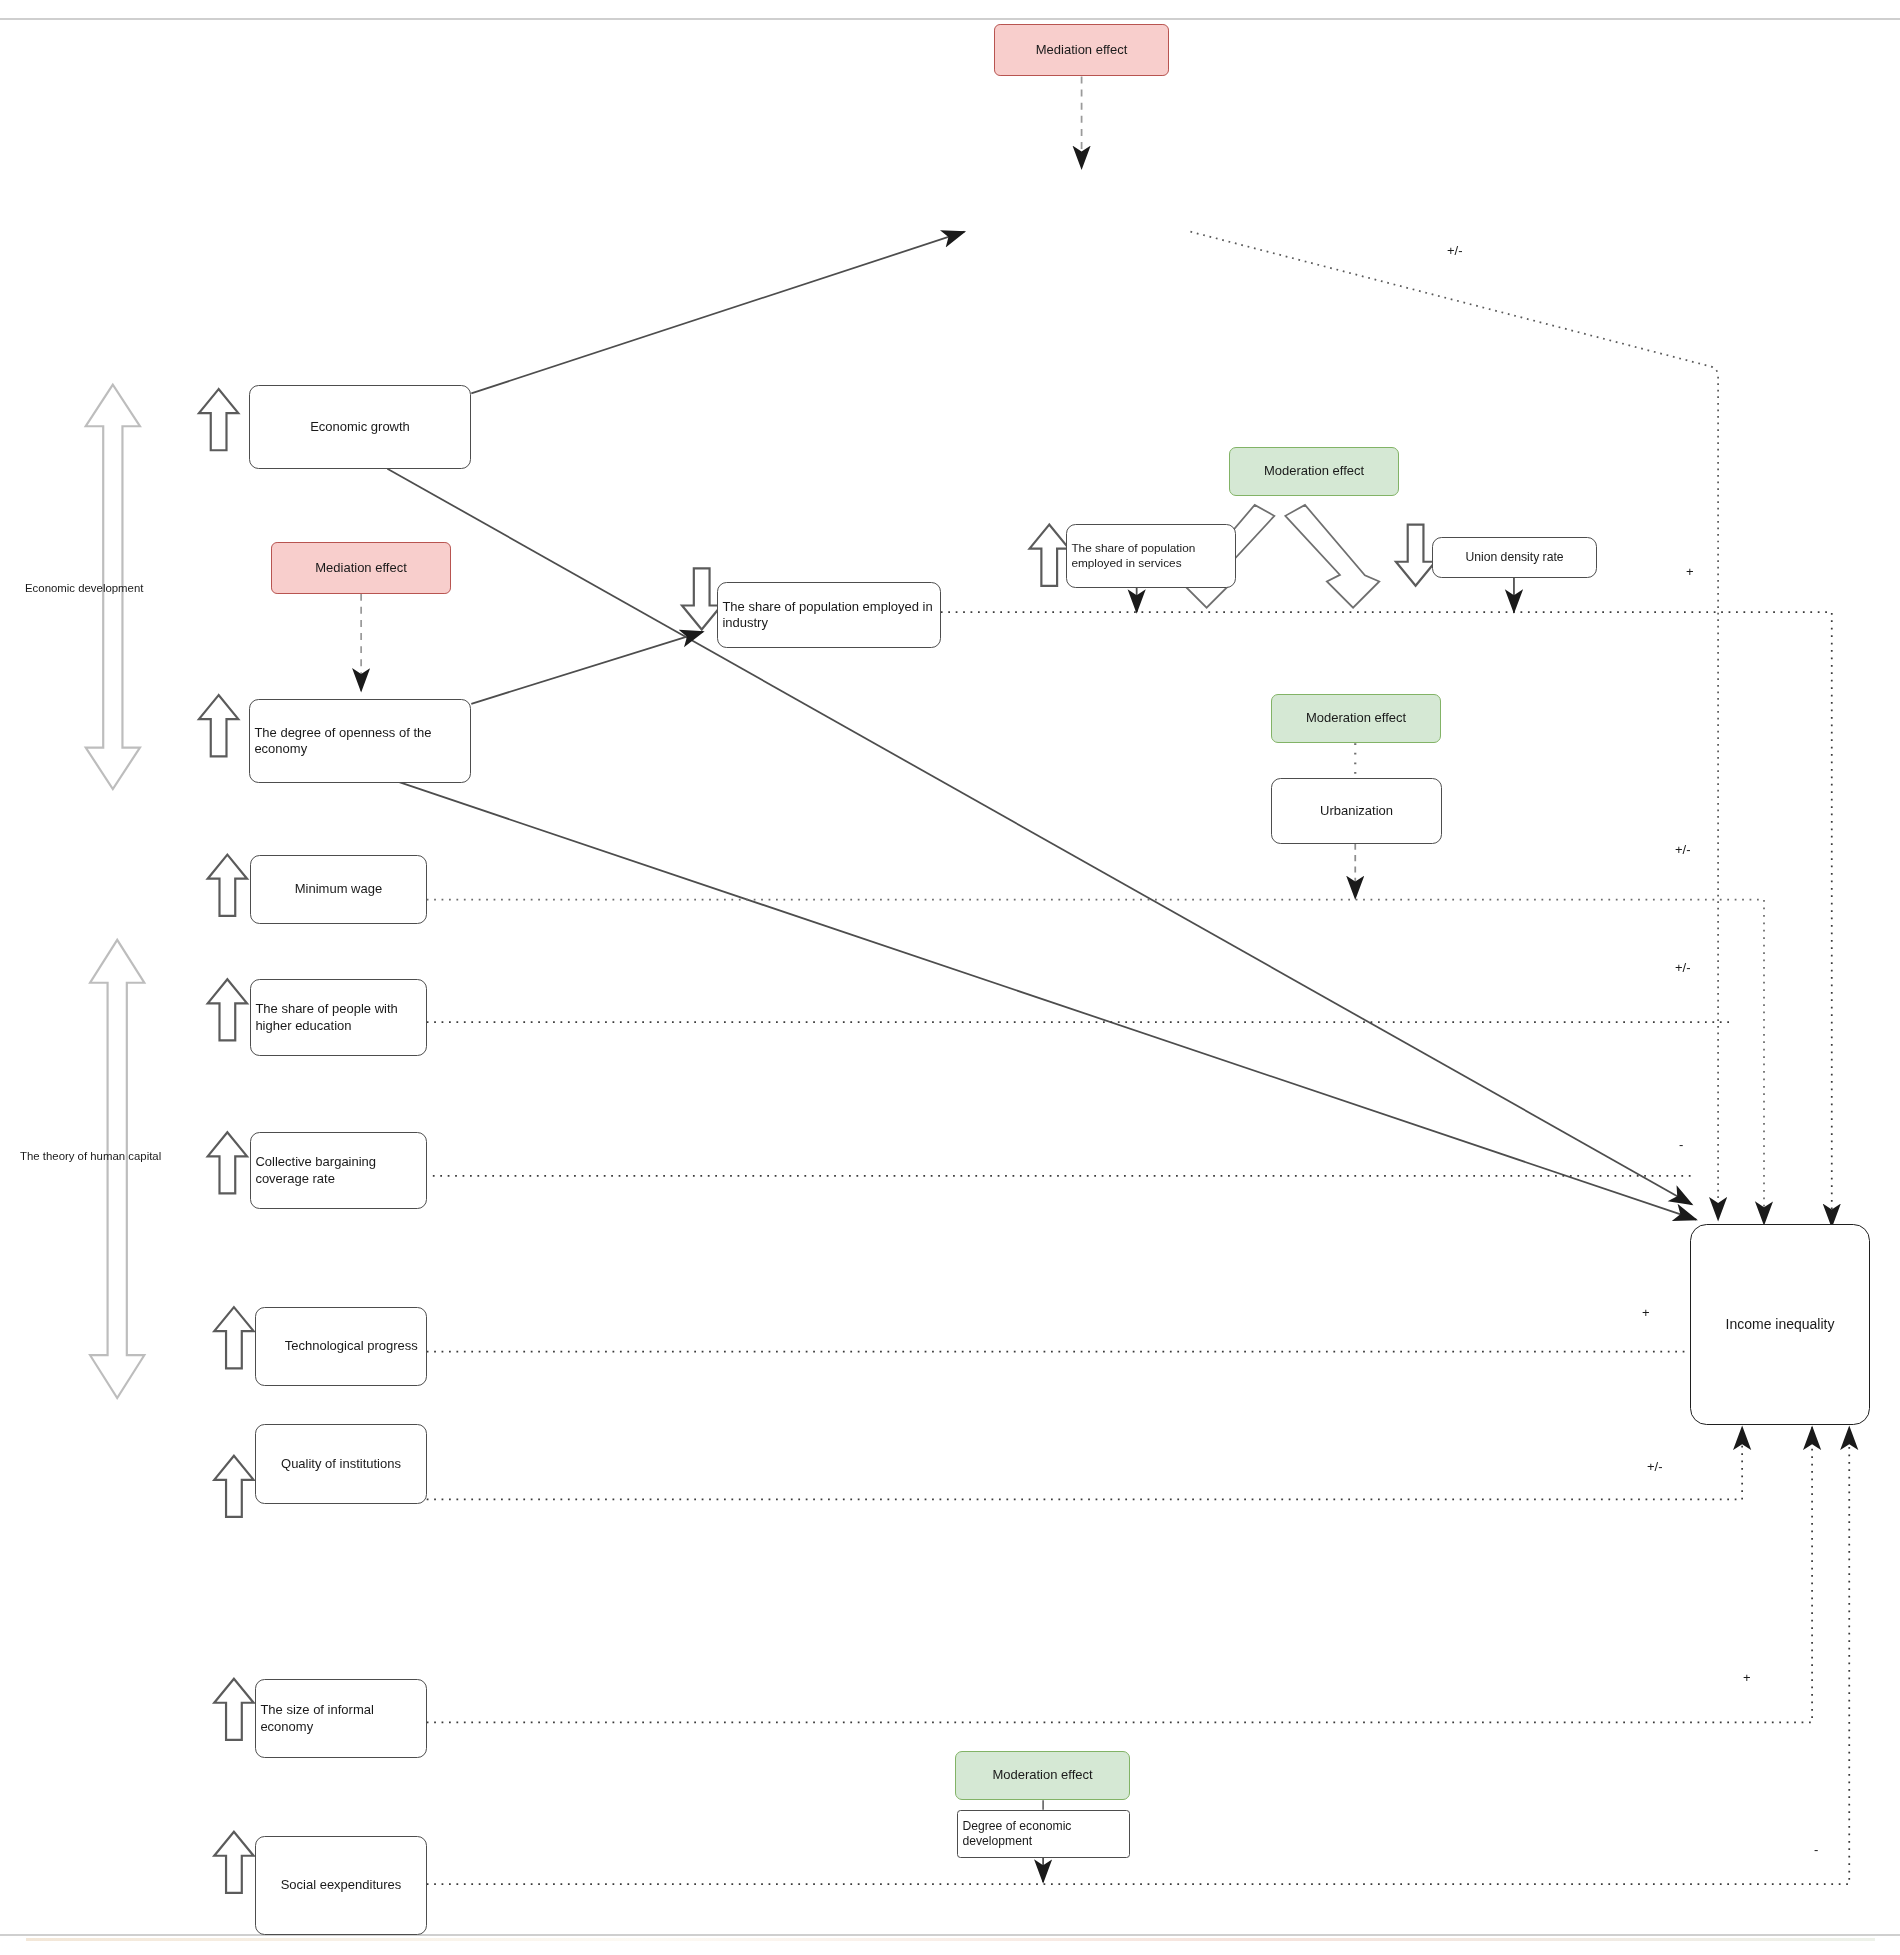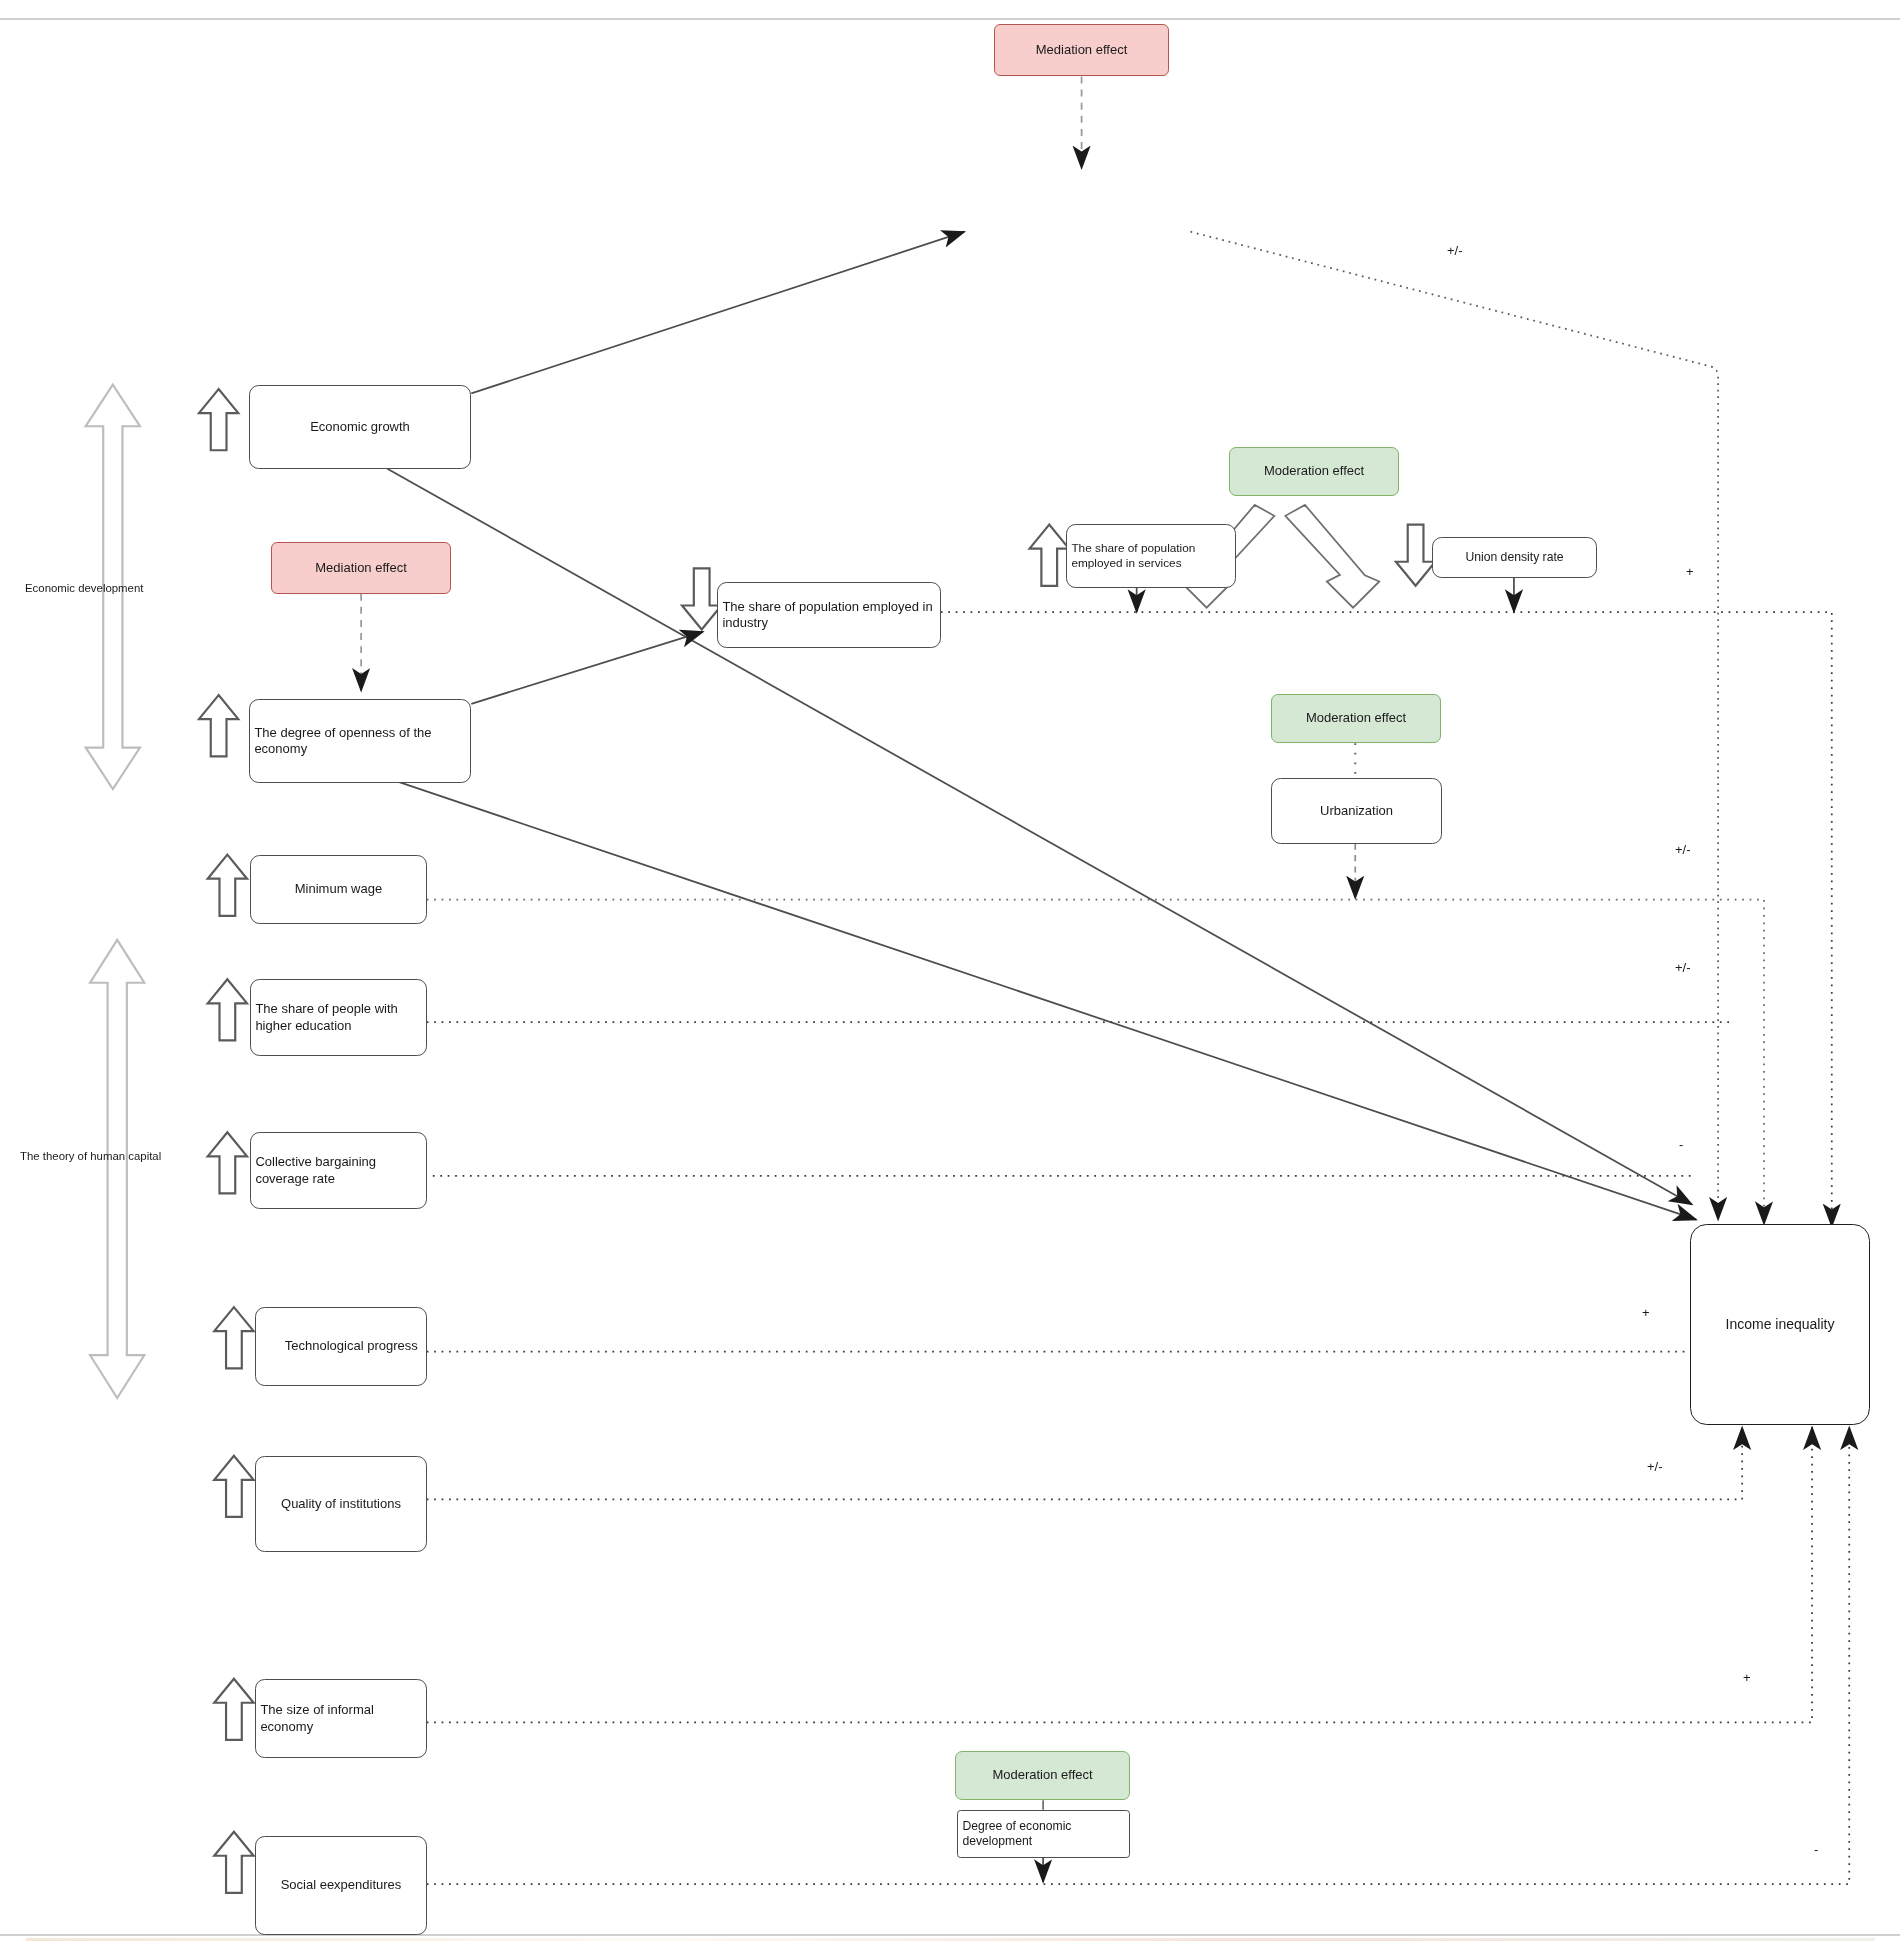--- a/index.html
+++ b/index.html
@@ -159,21 +159,21 @@
   </div>
 
   <div class="node plain" style="left:250px;top:1132px;width:177px;height:77px;">
     <span>Collective bargaining coverage rate</span>
   </div>
 
   <div class="node plain" style="left:255px;top:1307px;width:172px;height:79px;padding-left:25px;">
     <span>Technological progress</span>
   </div>
 
-  <div class="node plain" style="left:255px;top:1456px;width:172px;height:96px;">
+  <div class="node plain" style="left:255px;top:1424px;width:172px;height:80px;">
     <span>Quality of institutions</span>
   </div>
 
   <div class="node plain" style="left:255px;top:1679px;width:172px;height:79px;">
     <span>The size of informal economy</span>
   </div>
 
   <div class="node plain" style="left:255px;top:1836px;width:172px;height:99px;">
     <span>Social eexpenditures</span>
   </div>

